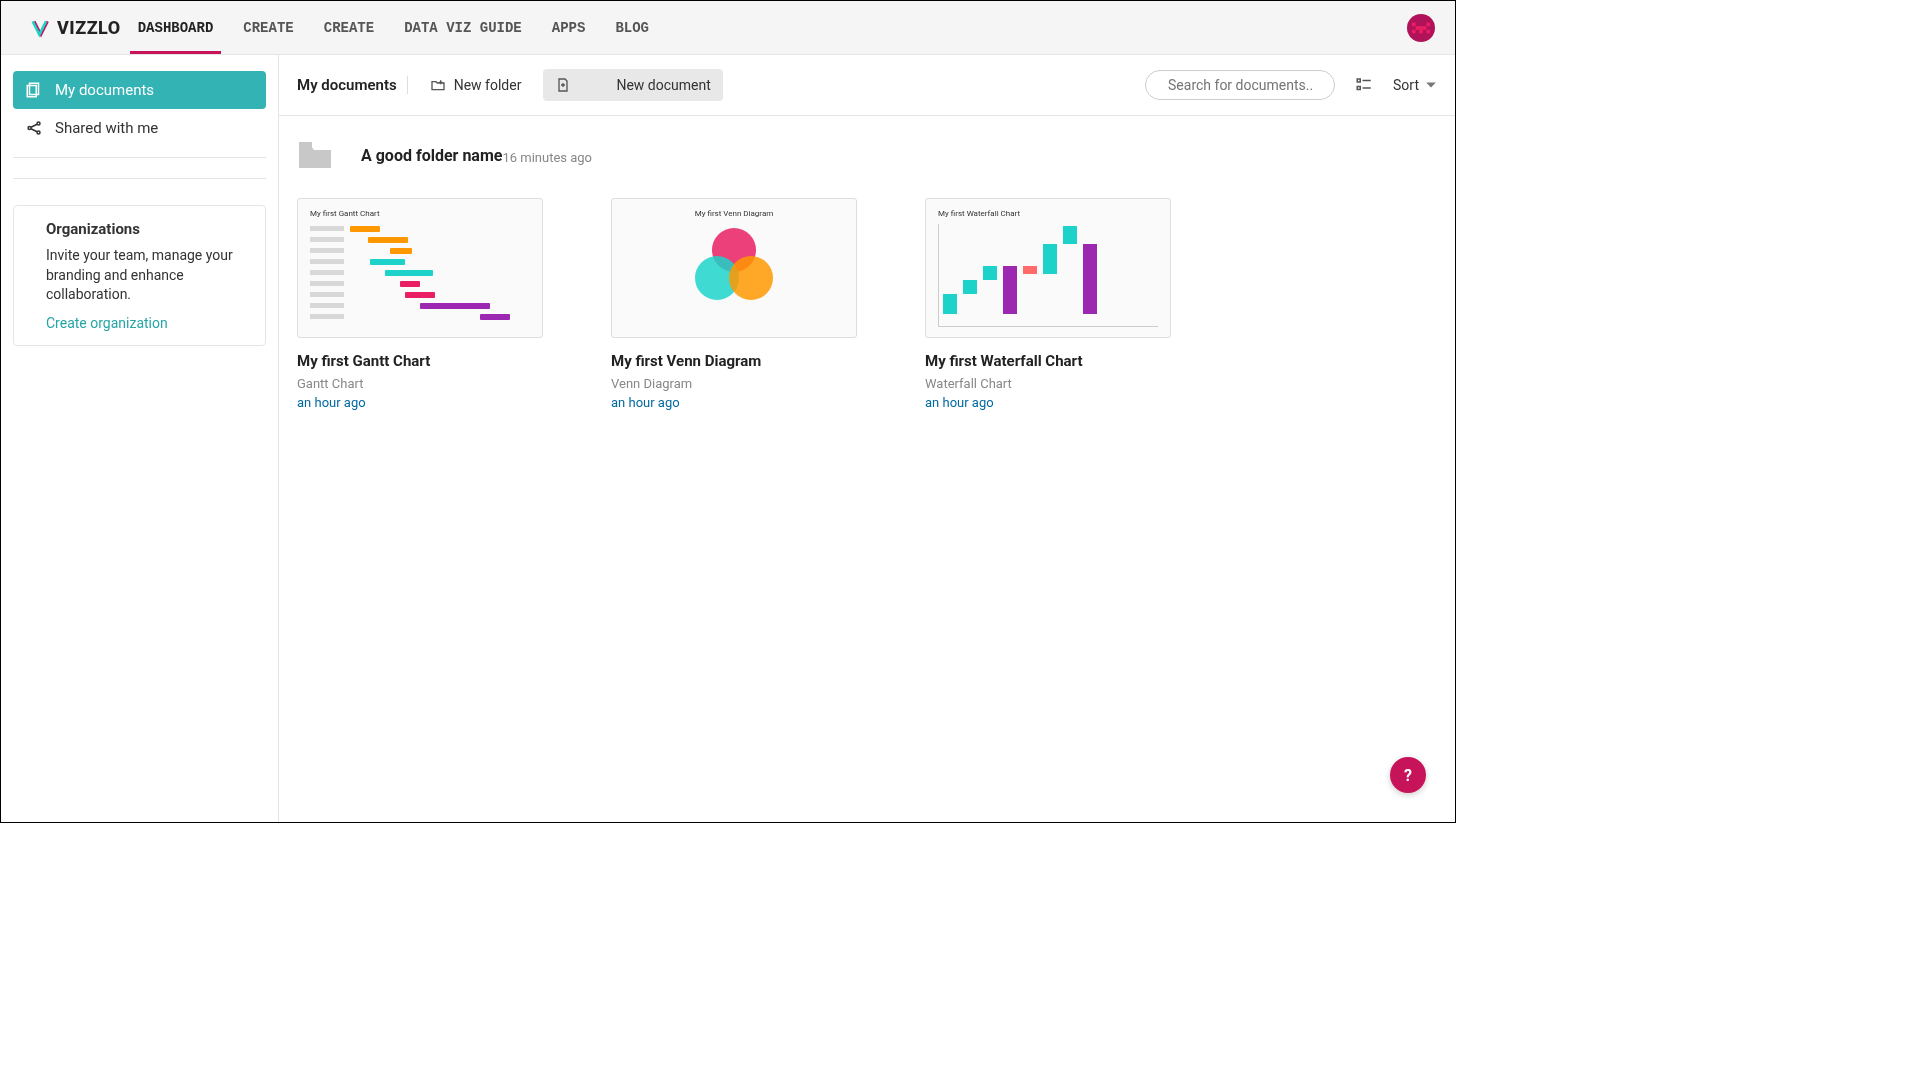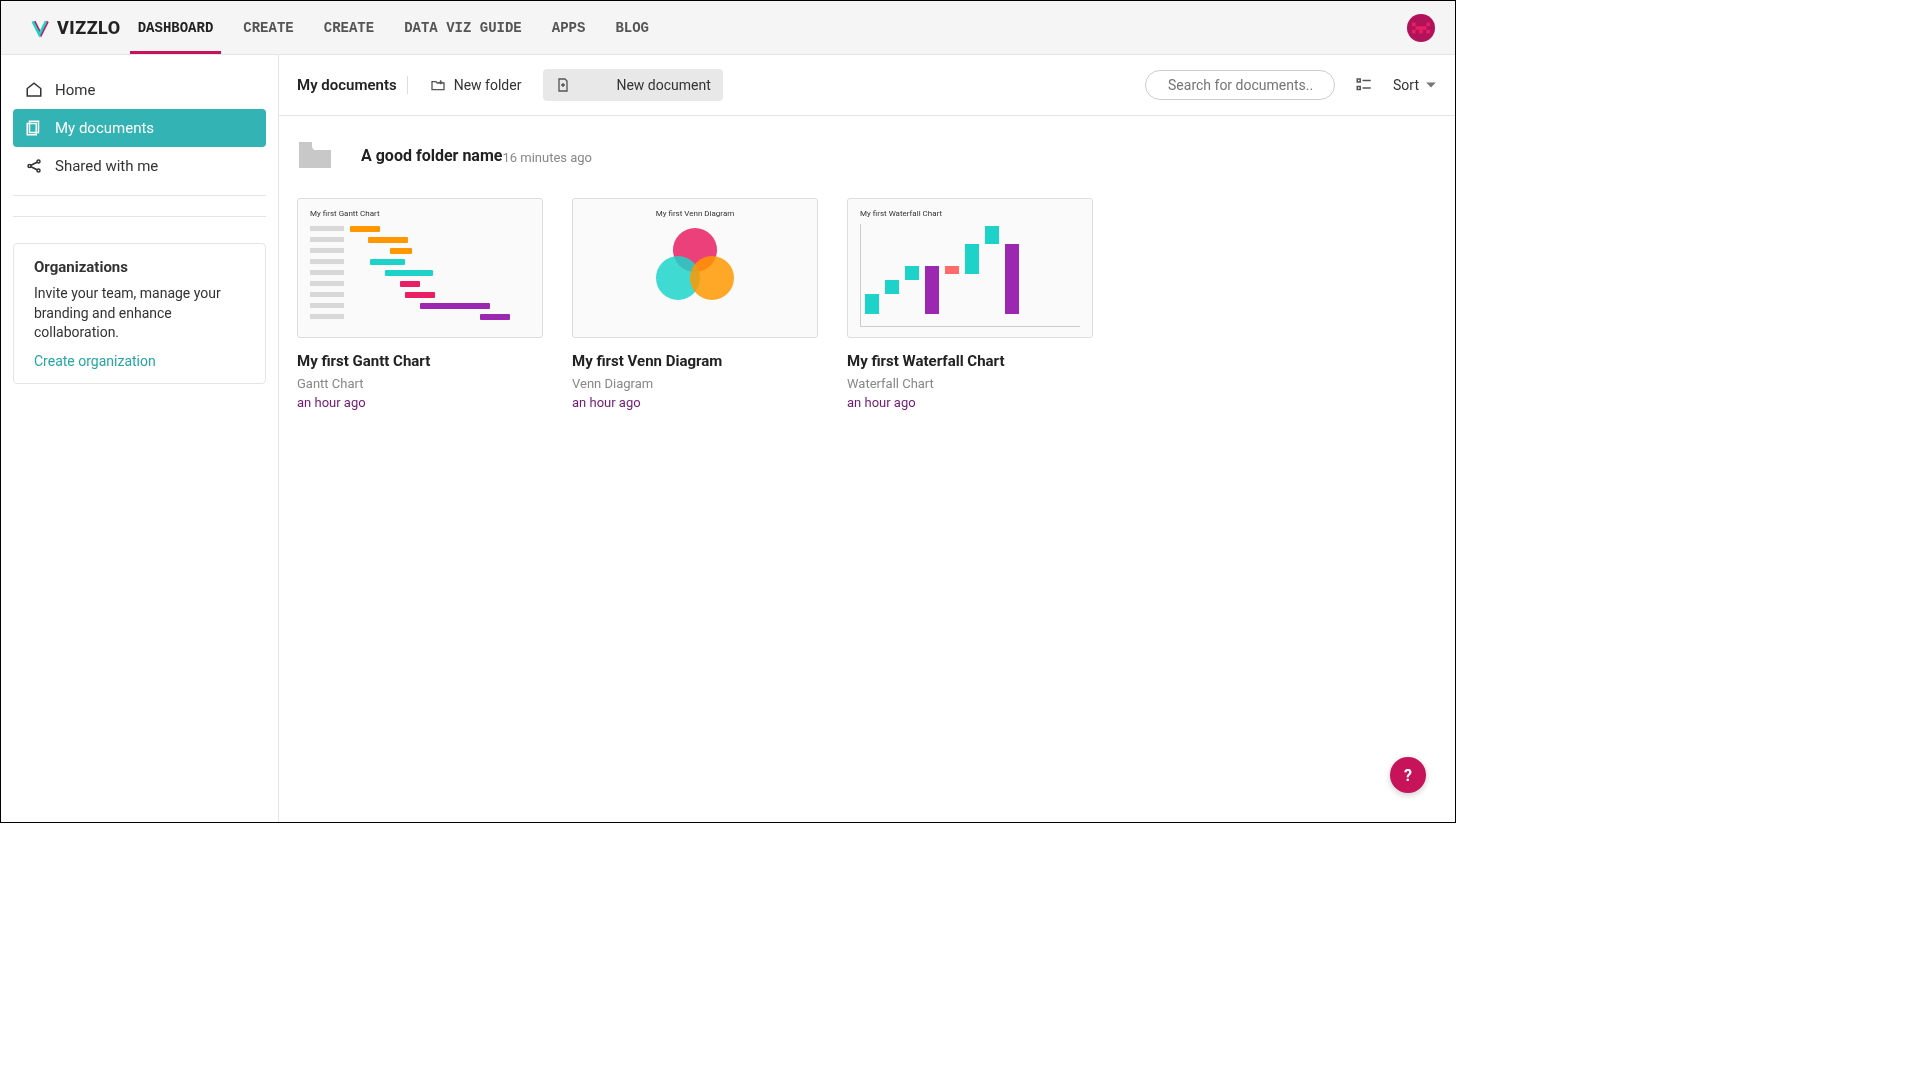--- a/index.html
+++ b/index.html
@@ -20,21 +20,21 @@
 
 .body { flex: 1; display: flex; min-height: 0; }
 
 .sidebar { width: 278px; border-right: 1px solid #e5e5e5; padding: 16px 12px; display: flex; flex-direction: column; }
 .side-list { display: flex; flex-direction: column; gap: 0; }
 .side-item { display: flex; align-items: center; gap: 12px; padding: 10px 12px; border-radius: 4px; font-size: 15px; color: #333; cursor: pointer; }
 .side-item.active { background: #33b3b3; color: #fff; }
 .side-item svg { width: 18px; height: 18px; flex-shrink: 0; }
 .side-sep { border: none; border-top: 1px solid #e5e5e5; margin: 10px 0; }
 .side-plain { padding: 10px 12px; font-size: 15px; color: #333; cursor: pointer; }
-.org-box { margin-top: 16px; border: 1px solid #e5e5e5; border-radius: 4px; padding: 14px 20px; }
+.org-box { margin-top: 16px; border: 1px solid #e5e5e5; border-radius: 4px; padding: 14px 32px; }
 .org-title { font-weight: 700; font-size: 15px; color: #333; margin-bottom: 8px; }
 .org-desc { font-size: 14px; color: #333; line-height: 1.4; margin-bottom: 10px; }
 .org-link { font-size: 14px; color: #26a5a5; cursor: pointer; }
 
 .main { flex: 1; display: flex; flex-direction: column; min-width: 0; }
 .toolbar { display: flex; align-items: center; padding: 14px 18px; border-bottom: 1px solid #e5e5e5; gap: 10px; }
 .crumb { font-size: 15px; font-weight: 600; color: #222; padding-right: 10px; border-right: 1px solid #ddd; }
 .tool-btn { display: flex; align-items: center; gap: 8px; padding: 8px 12px; border-radius: 4px; font-size: 14px; color: #333; cursor: pointer; }
 .tool-btn.hover { background: #e8e8e8; gap: 45px; }
 .tool-btn svg { width: 16px; height: 16px; }
@@ -46,27 +46,27 @@
 .sort { display: flex; align-items: center; gap: 6px; font-size: 14px; color: #333; cursor: pointer; }
 .sort svg { width: 12px; height: 12px; fill: #777; }
 
 .content { padding: 24px 18px; overflow: auto; }
 .folder-row { display: flex; align-items: center; gap: 16px; margin-bottom: 28px; cursor: pointer; }
 .folder-icon { width: 36px; height: 30px; }
 .folder-info { display: flex; flex-direction: row; margin-left: 12px; }
 .folder-name { font-size: 16px; font-weight: 700; color: #222; }
 .folder-time { font-size: 13px; color: #888; margin-top: 4px; }
 
-.cards { display: flex; gap: 29px; }
+.cards { display: flex; gap: 68px; }
 .card { width: 246px; cursor: pointer; }
 .thumb { width: 246px; height: 140px; border: 1px solid #ddd; border-radius: 3px; background: #fafafa; padding: 10px 12px; display: flex; flex-direction: column; position: relative; overflow: hidden; }
 .thumb-title { font-size: 8px; color: #333; margin-bottom: 6px; }
 .card-title { font-size: 15px; font-weight: 700; color: #222; margin-top: 14px; }
 .card-type { font-size: 13px; color: #888; margin-top: 6px; }
-.card-time { font-size: 13px; color: #701a75; margin-top: 4px; }
+.card-time { font-size: 13px; color: #0369a1; margin-top: 4px; }
 
 
 .gantt-row { display: flex; align-items: center; height: 9px; margin-bottom: 2px; }
 .gantt-label { width: 34px; height: 5px; background: #d8d8d8; margin-right: 6px; }
 .gantt-bar { height: 6px; border-radius: 1px; }
 
 
 .venn { position: relative; width: 90px; height: 80px; margin: 4px auto 0; }
 .venn-c { position: absolute; width: 44px; height: 44px; border-radius: 50%; opacity: 0.85; }
 .venn-a { background: #e91e63; left: 23px; top: 0; }
@@ -111,26 +111,20 @@
             <rect x="4" y="6" width="2" height="2" fill="#e91e63"></rect>
             <rect x="8" y="6" width="2" height="2" fill="#e91e63"></rect>
           </svg>
     </div>
   </div>
 
   <div class="body">
 
     <div class="sidebar">
       <div class="side-list">
-        <div class="side-item">
-          <svg viewBox="0 0 24 24" fill="none" stroke="currentColor" stroke-width="2">
-                <path d="M3 10 L12 3 L21 10 V20 H3 Z"></path>
-              </svg>
-          <span>Home</span>
-        </div>
         <div class="side-item active">
           <svg viewBox="0 0 24 24" fill="none" stroke="currentColor" stroke-width="2">
                 <rect x="6" y="3" width="12" height="15"></rect>
                 <rect x="3" y="6" width="12" height="15"></rect>
               </svg>
           <span>My documents</span>
         </div>
         <div class="side-item">
           <svg viewBox="0 0 24 24" fill="none" stroke="currentColor" stroke-width="2">
                 <circle cx="6" cy="12" r="2"></circle>

